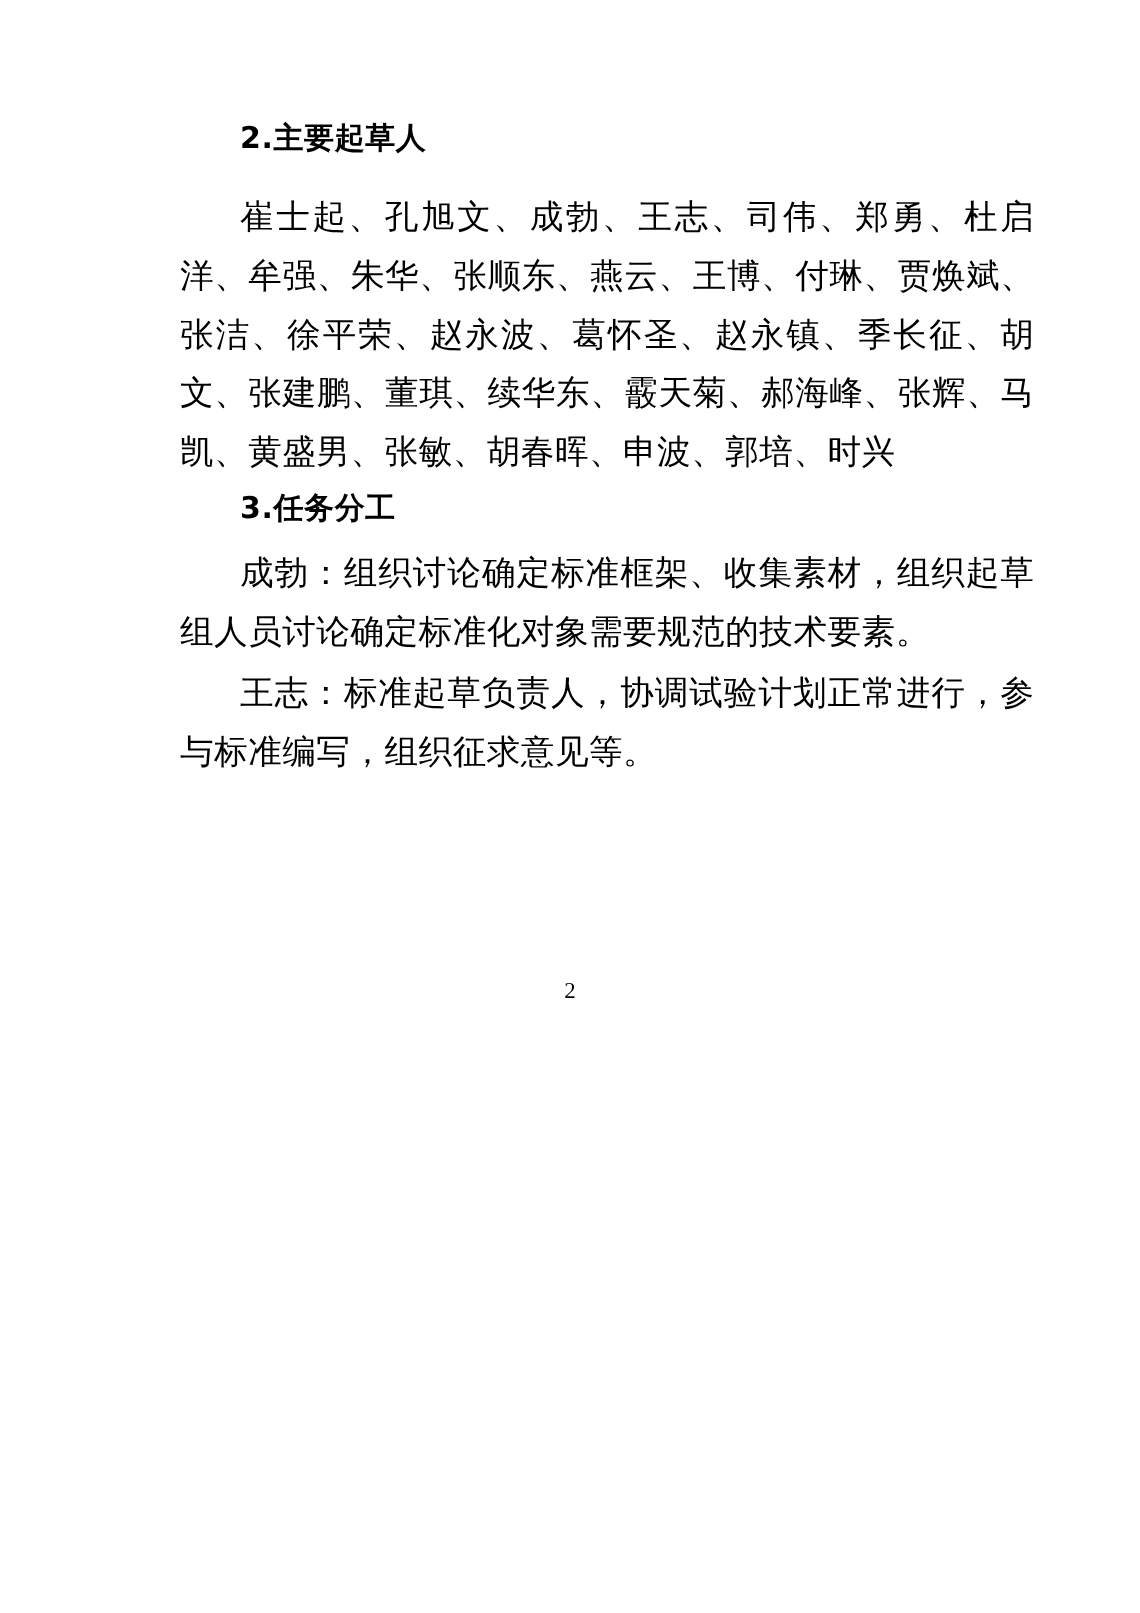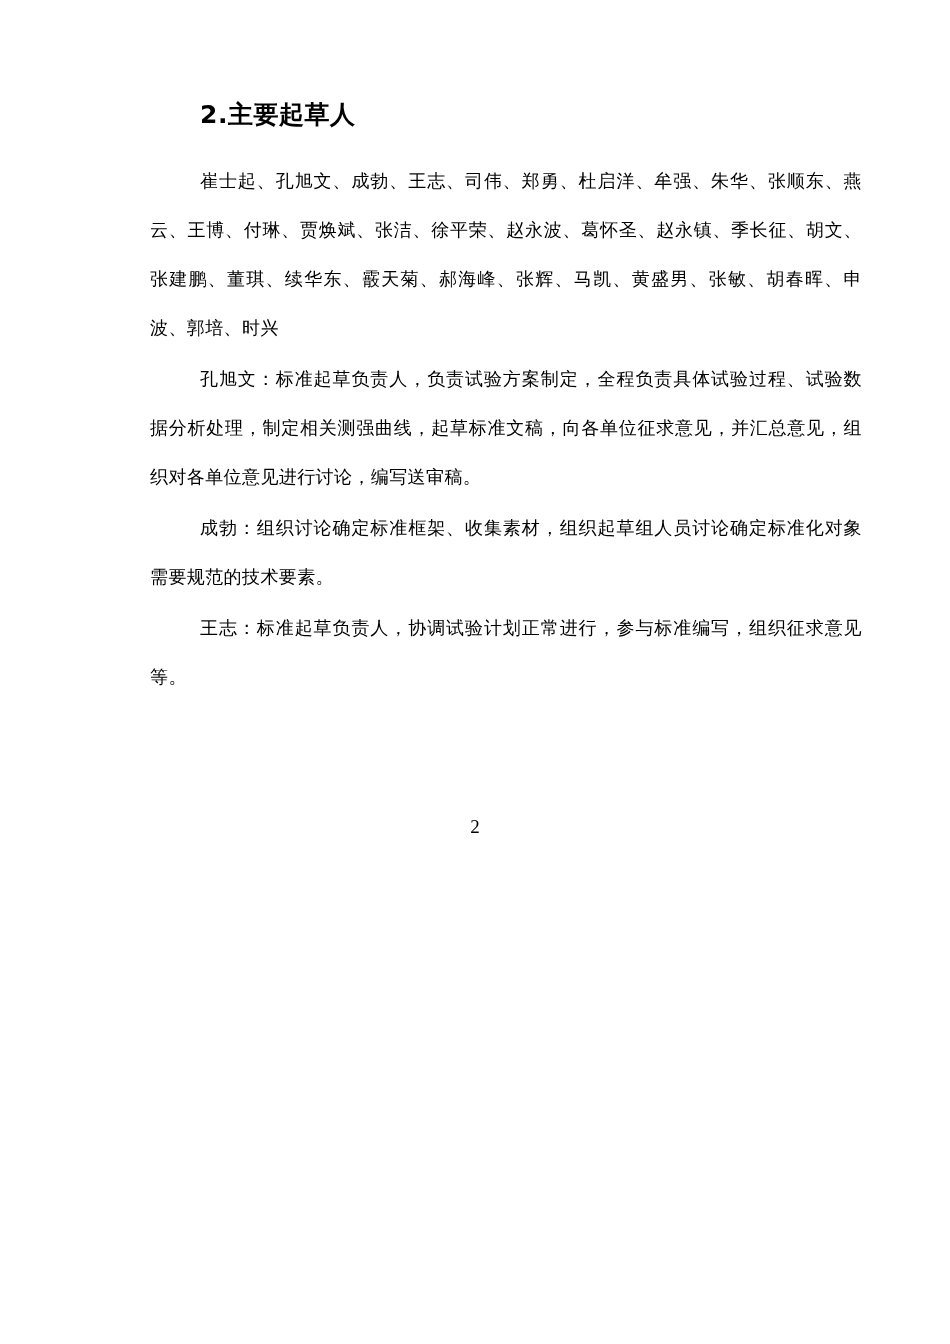--- a/index.html
+++ b/index.html
@@ -28,21 +28,21 @@
   h2.heading {
     font-family: "DejaVu Sans", "Liberation Sans", sans-serif;
     font-weight: bold;
     font-size: 25px;
     line-height: 40px;
     margin: 0 0 10px 0;
     text-indent: 50px;
     letter-spacing: 0.5px;
   }
   p.para {
-    font-size: 18px;
+    font-size: 28px;
     line-height: 49px;
     margin: 0 0 2px 0;
     text-indent: 50px;
     text-align: justify;
     text-justify: inter-ideograph;
     letter-spacing: 0.4px;
   }
   .gap-before {
     margin-top: 14px;
   }
@@ -65,23 +65,23 @@
 
 <div class="page">
   <div class="doc-body">
 
     <h2 class="heading">2.主要起草人</h2>
 
     <div class="heading-spacer"></div>
 
     <p class="para">崔士起、孔旭文、成勃、王志、司伟、郑勇、杜启洋、牟强、朱华、张顺东、燕云、王博、付琳、贾焕斌、张洁、徐平荣、赵永波、葛怀圣、赵永镇、季长征、胡文、张建鹏、董琪、续华东、霰天菊、郝海峰、张辉、马凯、黄盛男、张敏、胡春晖、申波、郭培、时兴</p>
 
+    <h2 class="heading gap-before">3.任务分工</h2>
 
 
-    <p class="para">孔旭文：标准起草负责人，负责试验方案制定，全程负责具体试验过程、试验数据分析处理，制定相关测强曲线，起草标准文稿，向各单位征求意见，并汇总意见，组织对各单位意见进行讨论，编写送审稿。</p>
 
     <p class="para">成勃：组织讨论确定标准框架、收集素材，组织起草组人员讨论确定标准化对象需要规范的技术要素。</p>
 
     <p class="para">王志：标准起草负责人，协调试验计划正常进行，参与标准编写，组织征求意见等。</p>
 
 
 
   </div>
 
   <div class="page-number">2</div>

